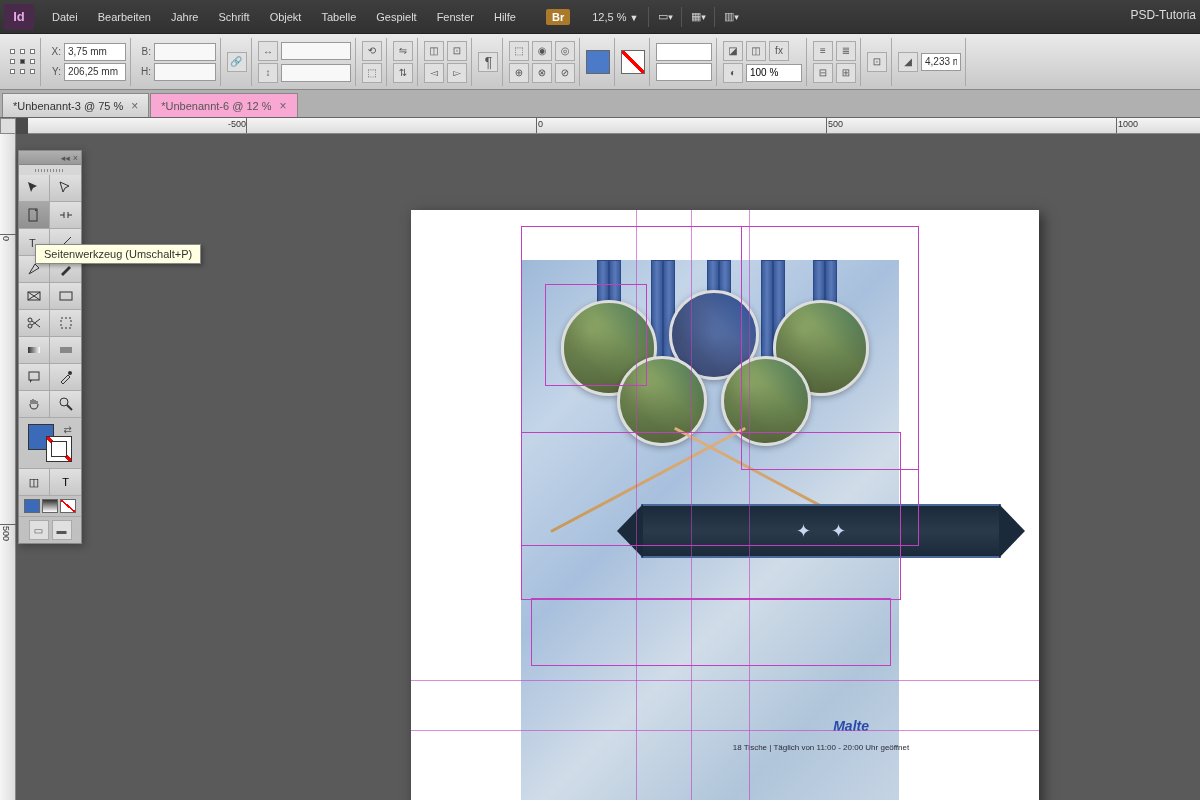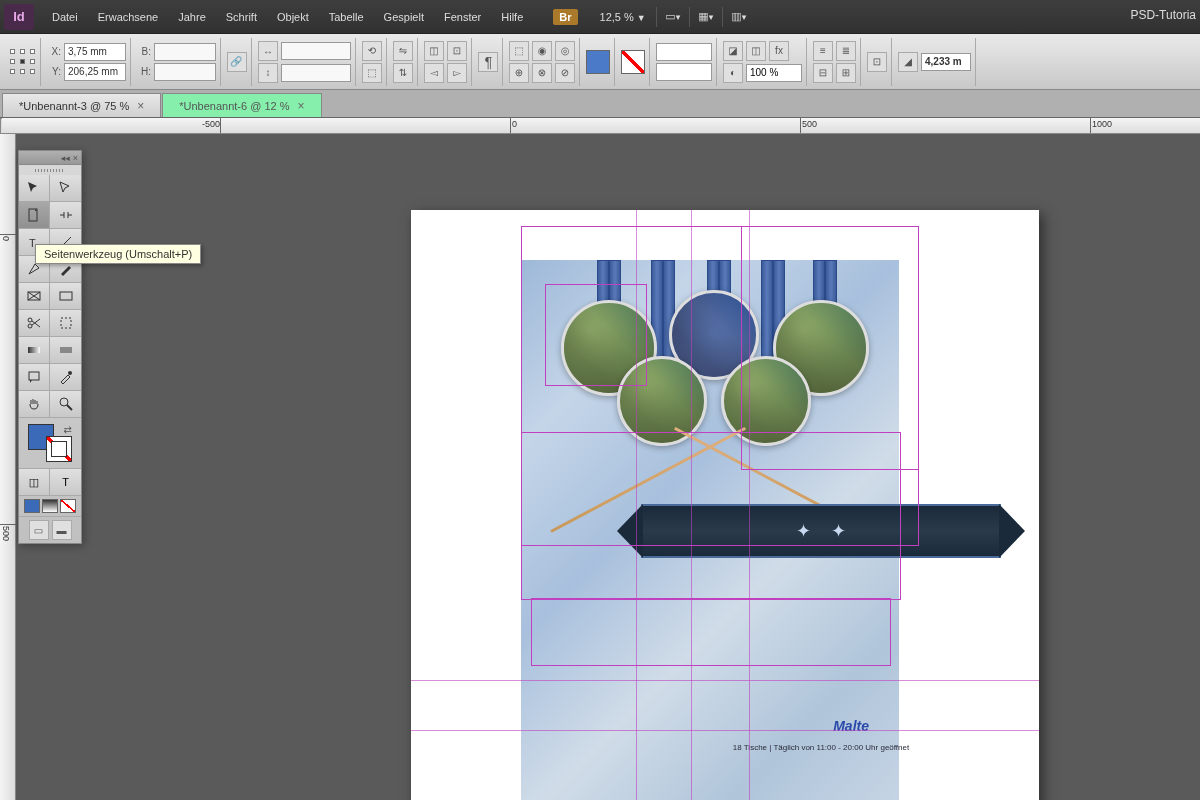--- a/index.html
+++ b/index.html
@@ -21,24 +21,24 @@
 .ctrl-input.empty{background:#f8f8f8}
 .ref-grid{width:26px;height:26px;position:relative}
 .ref-dot{position:absolute;width:5px;height:5px;border:1px solid #777;background:#fff}
 .ctrl-ico{width:20px;height:20px;border:1px solid #aaa;background:#e0e0e0;display:flex;align-items:center;justify-content:center;font-size:10px;color:#555}
 .fill-swatch{width:24px;height:24px;background:#4a7ac8;border:1px solid #666}
 .no-swatch{width:24px;height:24px;background:#fff;border:1px solid #666;position:relative}
 .no-swatch::after{content:"";position:absolute;left:0;top:0;right:0;bottom:0;background:linear-gradient(to top right,transparent 45%,red 45%,red 55%,transparent 55%)}
 .stroke-input{width:56px;height:18px;border:1px solid #999;background:#fff}
 .opacity-input{width:56px;height:18px;border:1px solid #999;background:#fff;font-size:10px;padding:0 3px}
 .tabs-bar{height:28px;background:#b0b0b0;display:flex;align-items:flex-end;padding-left:2px;border-bottom:1px solid #666}
-.doc-tab{height:24px;background:linear-gradient(#e8e8e8,#d0d0d0);border:1px solid #888;border-bottom:none;padding:4px 16px;margin-right:1px;display:flex;align-items:center;gap:8px;color:#333;font-size:11px}
-.doc-tab.inactive{background:#86efac;color:#555}
+.doc-tab{height:24px;background:linear-gradient(#e8e8e8,#d0d0d0);border:1px solid #888;border-bottom:none;padding:4px 10px;margin-right:1px;display:flex;align-items:center;gap:8px;color:#333;font-size:11px}
+.doc-tab.inactive{background:#f9a8d4;color:#555}
 .tab-close{color:#666;font-size:12px;cursor:default}
-.ruler-h{position:absolute;left:2px;right:0;top:118px;height:16px;background:linear-gradient(#f5f5f5,#ddd);border-bottom:1px solid #888;overflow:hidden}
+.ruler-h{position:absolute;left:28px;right:0;top:118px;height:16px;background:linear-gradient(#f5f5f5,#ddd);border-bottom:1px solid #888;overflow:hidden}
 .ruler-v{position:absolute;left:0;top:134px;bottom:0;width:16px;background:linear-gradient(90deg,#f5f5f5,#ddd);border-right:1px solid #888}
 .ruler-corner{position:absolute;left:0;top:118px;width:16px;height:16px;background:#ddd;border:1px solid #888}
 .ruler-tick{position:absolute;top:0;width:1px;height:16px;background:#666}
 .ruler-label{position:absolute;top:1px;font-size:9px;color:#333}
 .ruler-tick-v{position:absolute;left:0;height:1px;width:16px;background:#666}
 .ruler-label-v{position:absolute;left:1px;font-size:9px;color:#333;writing-mode:vertical-lr}
 .workspace{position:absolute;left:16px;top:134px;right:0;bottom:0;background:#5a5a5a;overflow:hidden}
 .page{position:absolute;left:395px;top:76px;width:628px;height:680px;background:#fff;box-shadow:4px 4px 12px rgba(0,0,0,0.5)}
 .sky{position:absolute;left:110px;top:50px;width:378px;height:560px;background:linear-gradient(135deg,#9db8d8 0%,#c4d5e8 20%,#a8c0dd 40%,#d0dce8 60%,#b0c5da 80%,#c8d6e6 100%)}
 .hanger{position:absolute;top:0;width:12px;background:linear-gradient(90deg,#3a5a9a,#5a7aba,#3a5a9a);border:1px solid #2a4a8a}
@@ -79,21 +79,21 @@
 .bottom-tools{display:flex;padding:3px;gap:3px;justify-content:center}
 .tooltip{position:absolute;left:35px;top:244px;background:#ffffe1;border:1px solid #888;padding:3px 8px;font-size:11px;color:#333;z-index:20;white-space:nowrap;box-shadow:2px 2px 4px rgba(0,0,0,0.3)}
 .psd-label{position:absolute;right:4px;top:8px;color:#ddd;font-size:12px}
 </style>
 </head>
 <body>
 
 <div class="menubar">
   <div class="app-icon">Id</div>
   <div class="menu-item">Datei</div>
-  <div class="menu-item">Erwachsene</div>
+  <div class="menu-item">Bearbeiten</div>
   <div class="menu-item">Jahre</div>
   <div class="menu-item">Schrift</div>
   <div class="menu-item">Objekt</div>
   <div class="menu-item">Tabelle</div>
   <div class="menu-item">Gespielt</div>
   <div class="menu-item">Fenster</div>
   <div class="menu-item">Hilfe</div>
   <div style="width:20px"></div>
   <div class="br-badge">Br</div>
   <div style="width:16px"></div>
@@ -226,21 +226,21 @@
         <div class="ctrl-ico">⊟</div>
         <div class="ctrl-ico">⊞</div>
       </div>
   </div>
   <div class="ctrl-group">
     <div class="ctrl-ico">⊡</div>
   </div>
   <div class="ctrl-group">
     <div class="ctrl-row">
         <div class="ctrl-ico">◢</div>
-        <input class="ctrl-input" style="width: 50px; font-weight: bold;" value="4,233 m">
+        <input class="ctrl-input" style="width: 40px;" value="4,233 m">
       </div>
   </div>
 </div>
 
 <div class="tabs-bar">
   <div class="doc-tab">
       <span>*Unbenannt-3 @ 75 %</span>
       <span class="tab-close">×</span>
     </div>
   <div class="doc-tab inactive">

